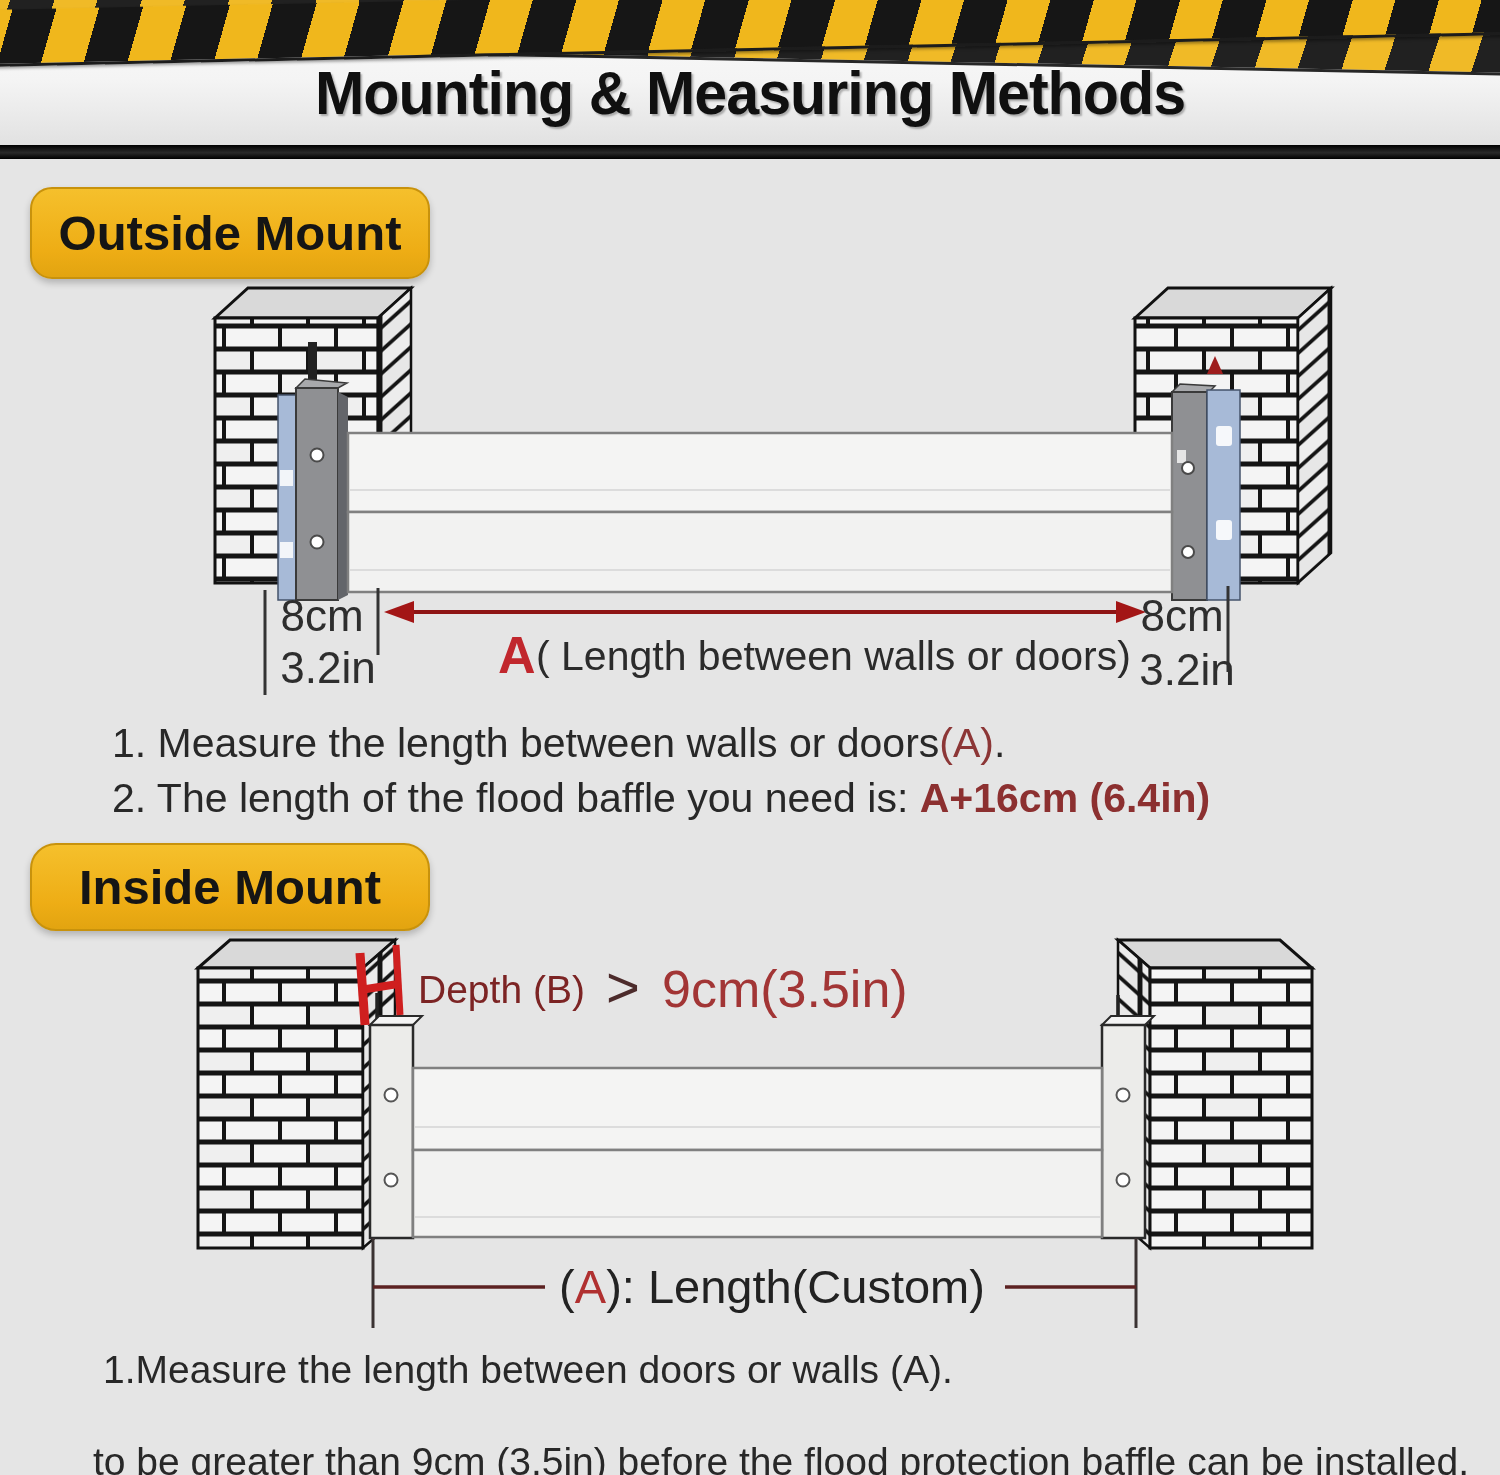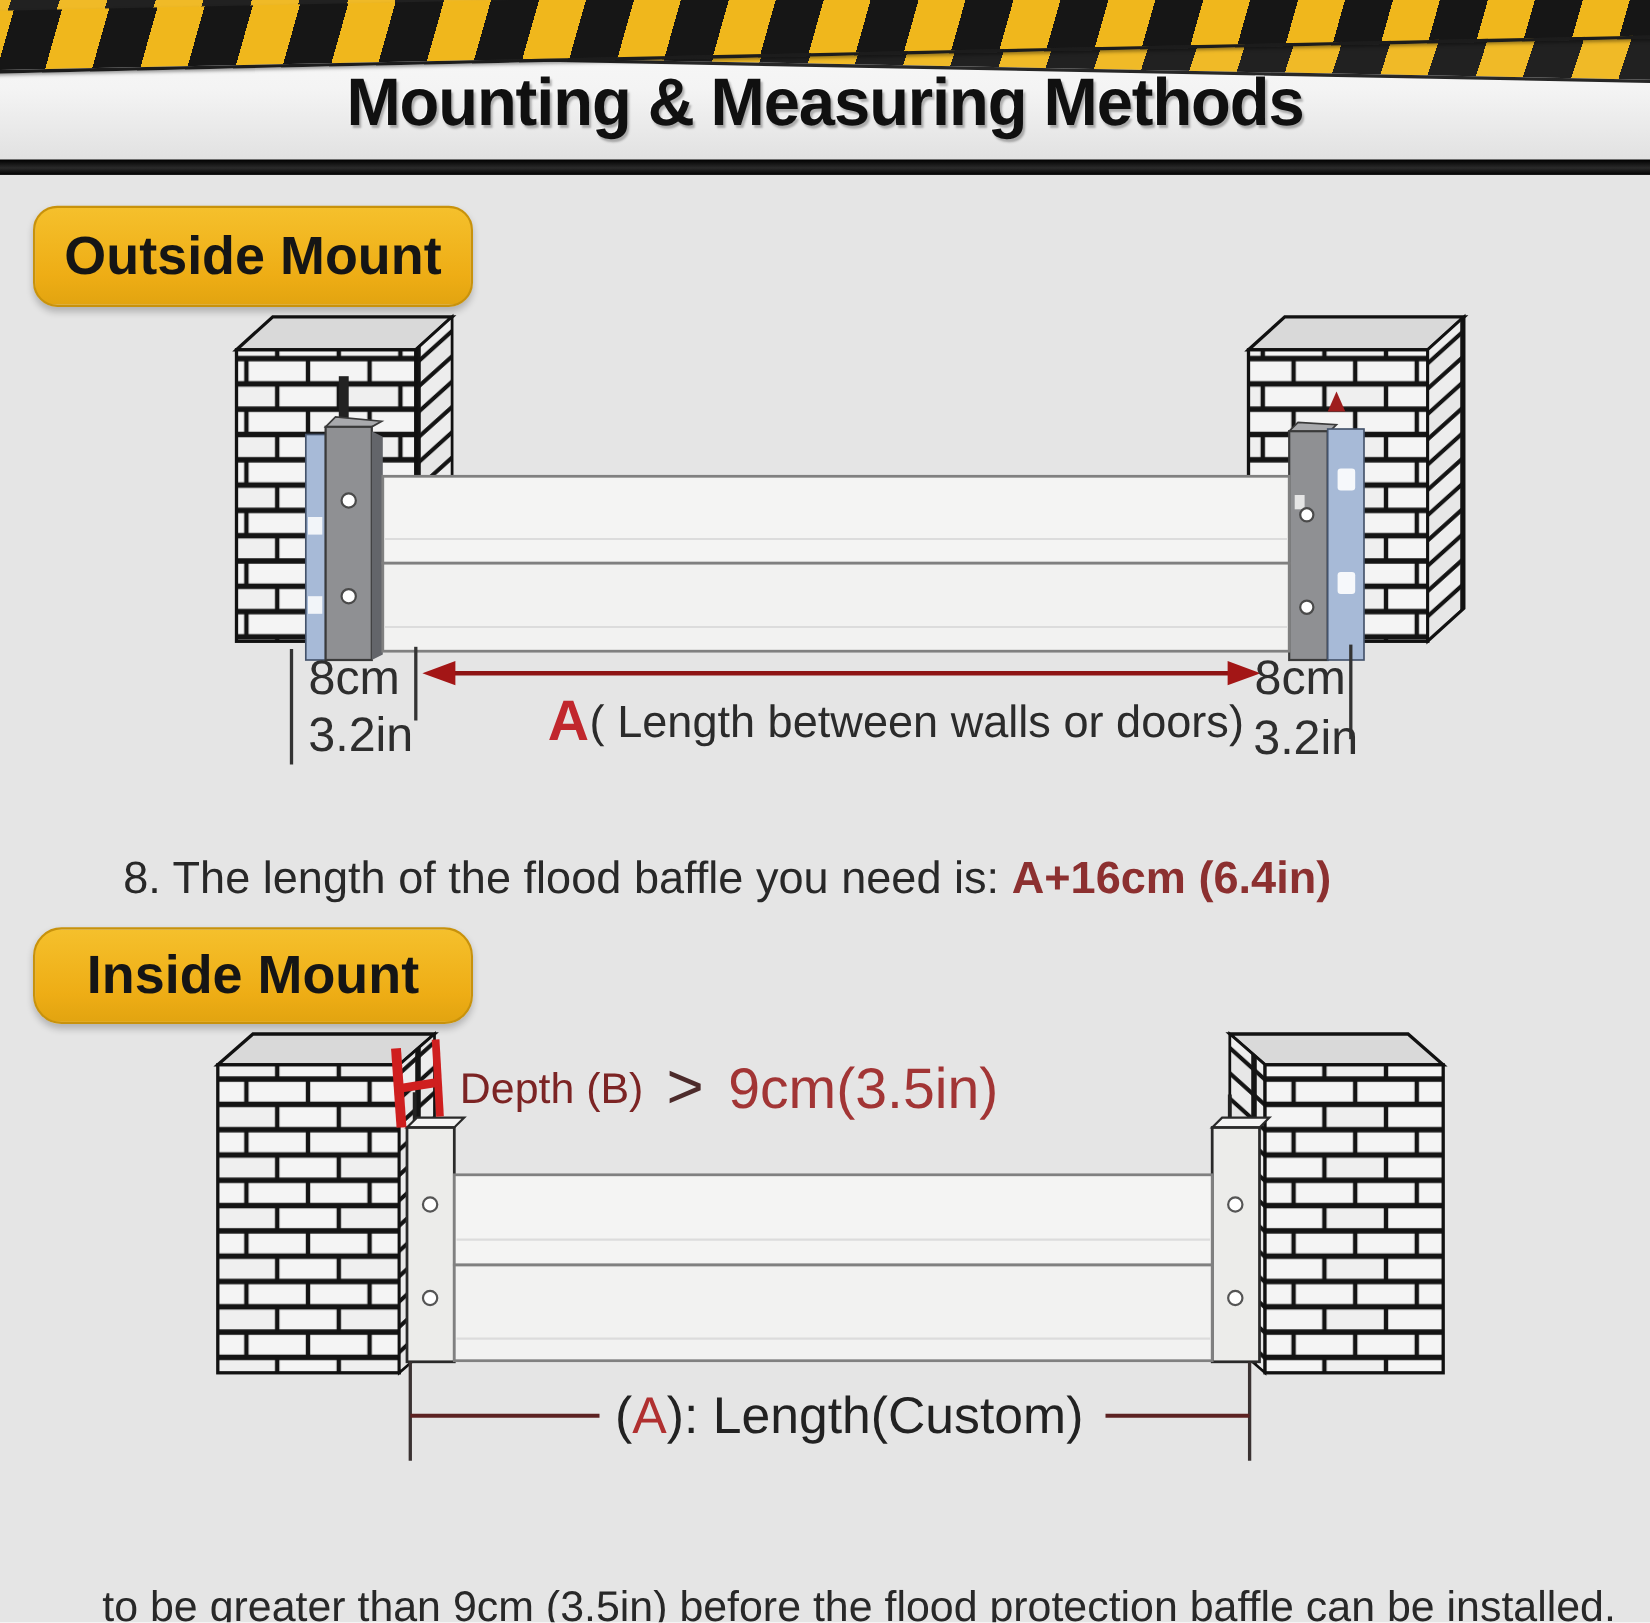--- a/index.html
+++ b/index.html
@@ -137,22 +137,25 @@
       <polygon points="1146,332 1116,321 1116,343" fill="#a31616"></polygon>
       <text x="322" y="351" text-anchor="middle" class="dim-txt">8cm</text>
       <text x="328" y="403" text-anchor="middle" class="dim-txt">3.2in</text>
       <text x="1182" y="351" text-anchor="middle" class="dim-txt">8cm</text>
       <text x="1187" y="405" text-anchor="middle" class="dim-txt">3.2in</text>
       <text x="498" y="393" class="red-a">A</text>
       <text x="536" y="390" class="annot-txt">( Length between walls or doors)</text>
     </g>
   </svg>
 
+  <div class="abs step" style="left:112px;top:720px">
+    <span>1. Measure the length between walls or doors</span><span class="mark">(A)</span><span>.</span>
+  </div>
   <div class="abs step" style="left:112px;top:775px">
-    <span>8. The length of the flood baffle you need is: </span><span class="val">A+16cm (6.4in)</span>
+    <span>2. The length of the flood baffle you need is: </span><span class="val">A+16cm (6.4in)</span>
   </div>
 
   <div class="abs badge" id="badge-inside">
     <span>Inside Mount</span>
   </div>
 
   <svg class="abs" style="top:935px" width="1500" height="400" viewBox="0 0 1500 400">
 
     <g>
       <polygon points="198,33 230,5 395,5 363,33" fill="#d9d9d9" stroke="#111" stroke-width="3"></polygon>
@@ -203,17 +206,20 @@
 
     <g>
       <line x1="373" y1="303" x2="373" y2="393" stroke="#3a3232" stroke-width="3"></line>
       <line x1="1136" y1="303" x2="1136" y2="393" stroke="#3a3232" stroke-width="3"></line>
       <line x1="373" y1="352" x2="545" y2="352" stroke="#5c2222" stroke-width="3.5"></line>
       <line x1="1005" y1="352" x2="1136" y2="352" stroke="#5c2222" stroke-width="3.5"></line>
       <text x="772" y="368" text-anchor="middle" class="len-txt"><tspan>(</tspan><tspan class="len-red">A</tspan><tspan>): Length(Custom)</tspan></text>
     </g>
   </svg>
 
+  <div class="abs step step-sm" style="left:103px;top:1348px">
+    <span>1.Measure the length between doors or walls (A).</span>
+  </div>
   <div class="abs step step-sm" style="left:93px;top:1440px">
     <span>to be greater than 9cm (3.5in) before the flood protection baffle can be installed.</span>
   </div>
 
 </div>
 
 </body></html>

